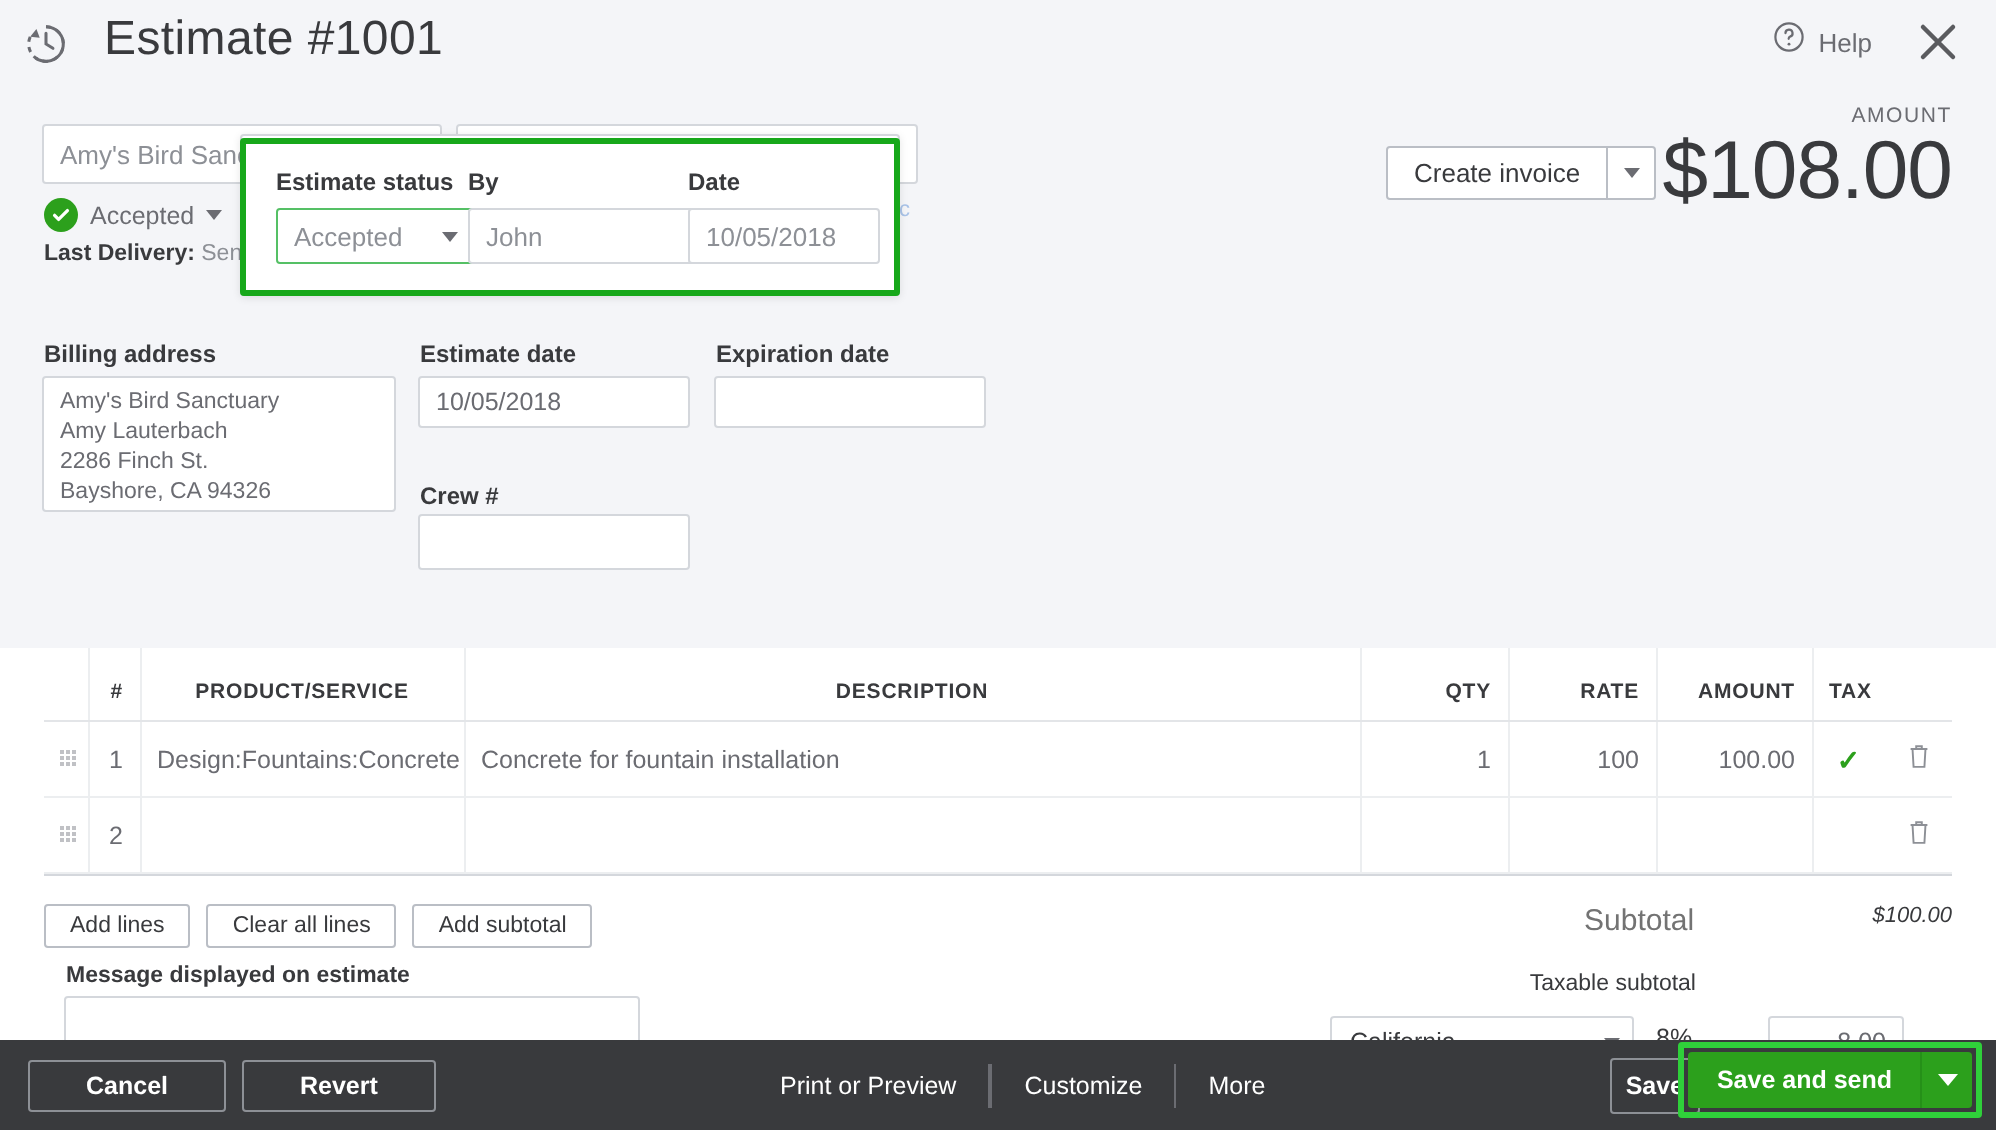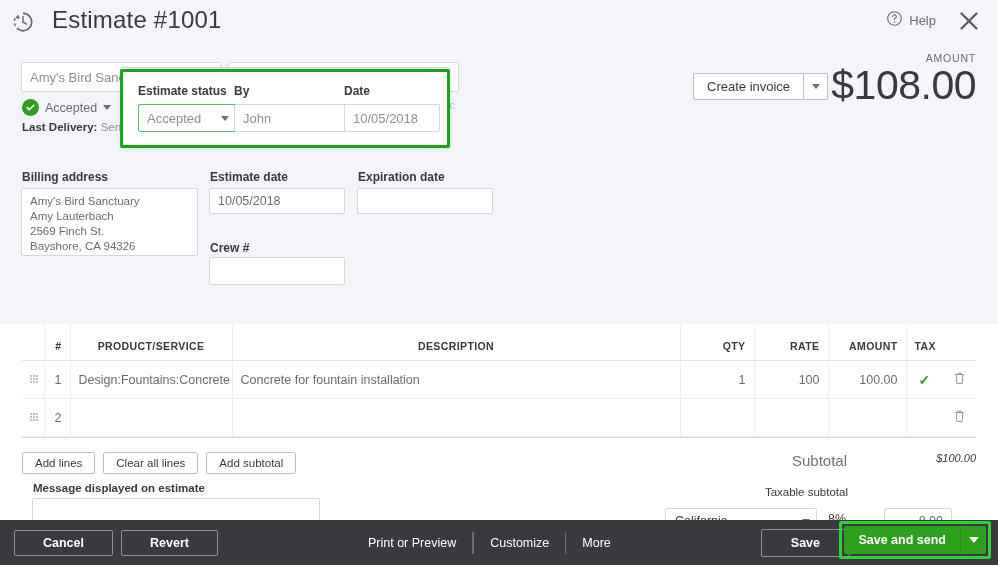--- a/index.html
+++ b/index.html
@@ -205,21 +205,21 @@
     color: #fff; font-size: 12.5px; font-weight: 700; padding: 0 28px; cursor: pointer;
     display: flex; align-items: center;
   }
   .f-link {
     color: #fff; font-size: 12.5px; padding: 0 16px; cursor: pointer;
     display: flex; align-items: center; height: 20px;
   }
   .f-sep { width: 1px; height: 22px; background: #6b6c72; }
   .save-btn {
     height: 28px; background: transparent; border: 1px solid #8d9096; border-radius: 2px;
-    color: #fff; font-size: 12.5px; font-weight: 700; padding: 0 29px; cursor: pointer;
+    color: #fff; font-size: 12.5px; font-weight: 700; padding: 0 7px; cursor: pointer;
     display: flex; align-items: center;
   }
   .sas-wrap {
     position: absolute; right: 7px; bottom: 6px;
     border: 3px solid #2fd03a; border-radius: 2px; padding: 2px;
   }
   .sas-group { display: flex; }
   .sas-btn {
     height: 28px; background: #2ca01c; color: #fff; font-size: 12.5px; font-weight: 700;
     padding: 0 14px; display: flex; align-items: center; cursor: pointer;
@@ -317,21 +317,21 @@
         </div>
       </div>
     </div>
     <div class="popover-hl"></div>
 
     <div class="fld-label billing-label">Billing address</div>
     <div class="billing-box">
       <div id="billing-lines">
           <div>Amy's Bird Sanctuary</div>
           <div>Amy Lauterbach</div>
-          <div>2569 Finch St.</div>
+          <div>2286 Finch St.</div>
           <div>Bayshore, CA  94326</div>
         </div>
     </div>
 
     <div class="fld-label estdate-label">Estimate date</div>
     <div class="estdate-box">
       <span>10/05/2018</span>
     </div>
 
     <div class="fld-label expdate-label">Expiration date</div>

